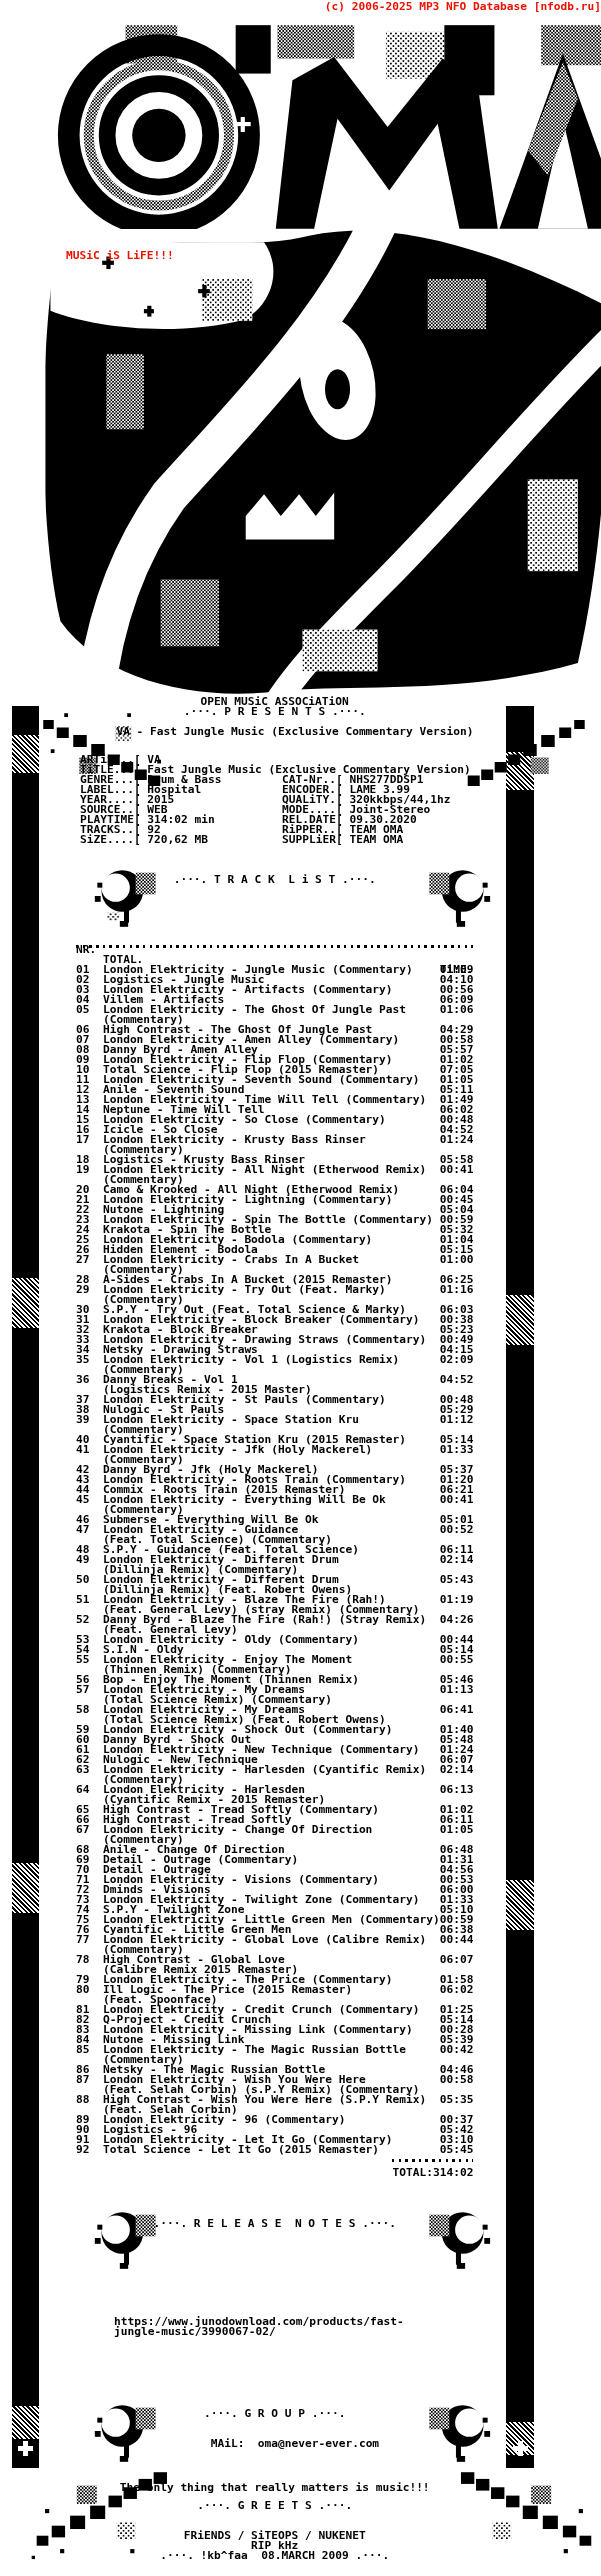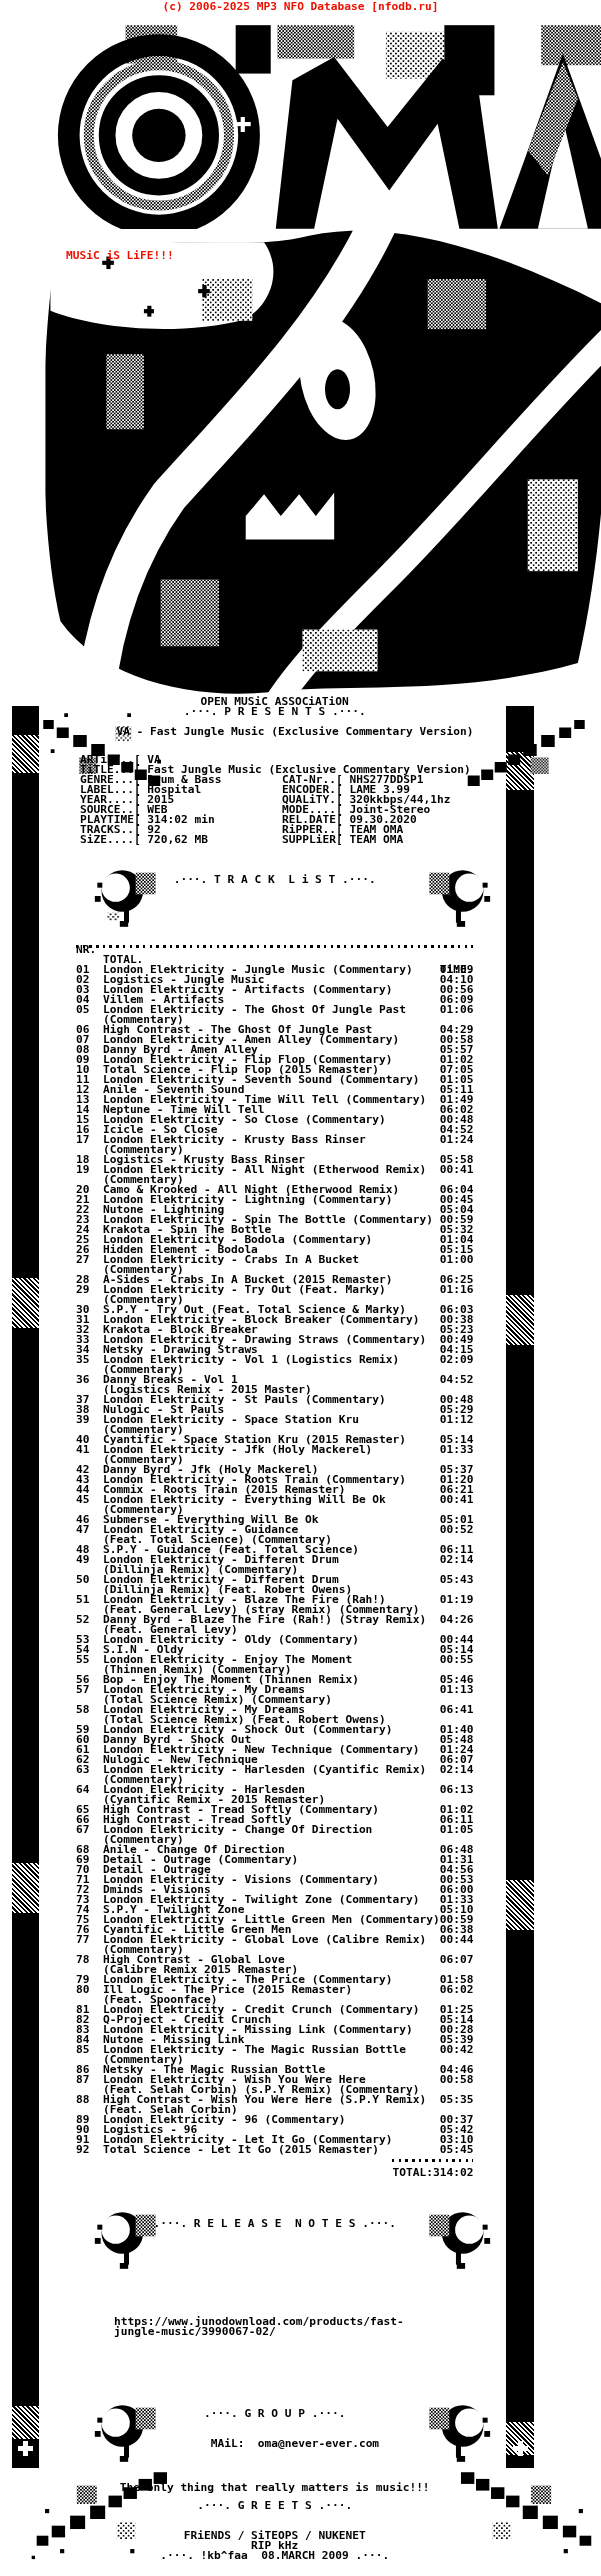--- a/index.html
+++ b/index.html
@@ -1,21 +1,21 @@
 <!DOCTYPE html>
 <html style="font-size:13.4px"><head>
 <meta charset="utf-8">
 <style>
   html,body{margin:0;padding:0;background:#fff;}
   .page{position:relative;width:601px;height:2576px;background:#fff;overflow:hidden;
         font-family:"DejaVu Sans Mono",monospace;font-weight:bold;font-size:11.2px;
         line-height:10px;color:#000;}
   .page *{white-space:pre;}
   .c{text-align:center;}
-  .copyright{position:absolute;top:1.7px;left:0;width:601px;text-align:center;color:#ee1100;}
+  .copyright{position:absolute;top:1.7px;left:0;width:601px;text-align:right;color:#ee1100;}
   .tagline{position:absolute;top:251px;left:66px;color:#ee1100;z-index:5;}
   
   .nfo-body{position:absolute;top:0;left:76px;width:59ch;height:2576px;z-index:4;}
   .line{position:absolute;left:0;width:100%;height:10px;}
   
   .infolist{position:absolute;top:755px;left:4px;width:100%;}
   .inforow{position:relative;height:10px;}
   .il{position:absolute;left:0;}
   .ilv{position:absolute;left:10ch;}
   .ir{position:absolute;left:30ch;}

